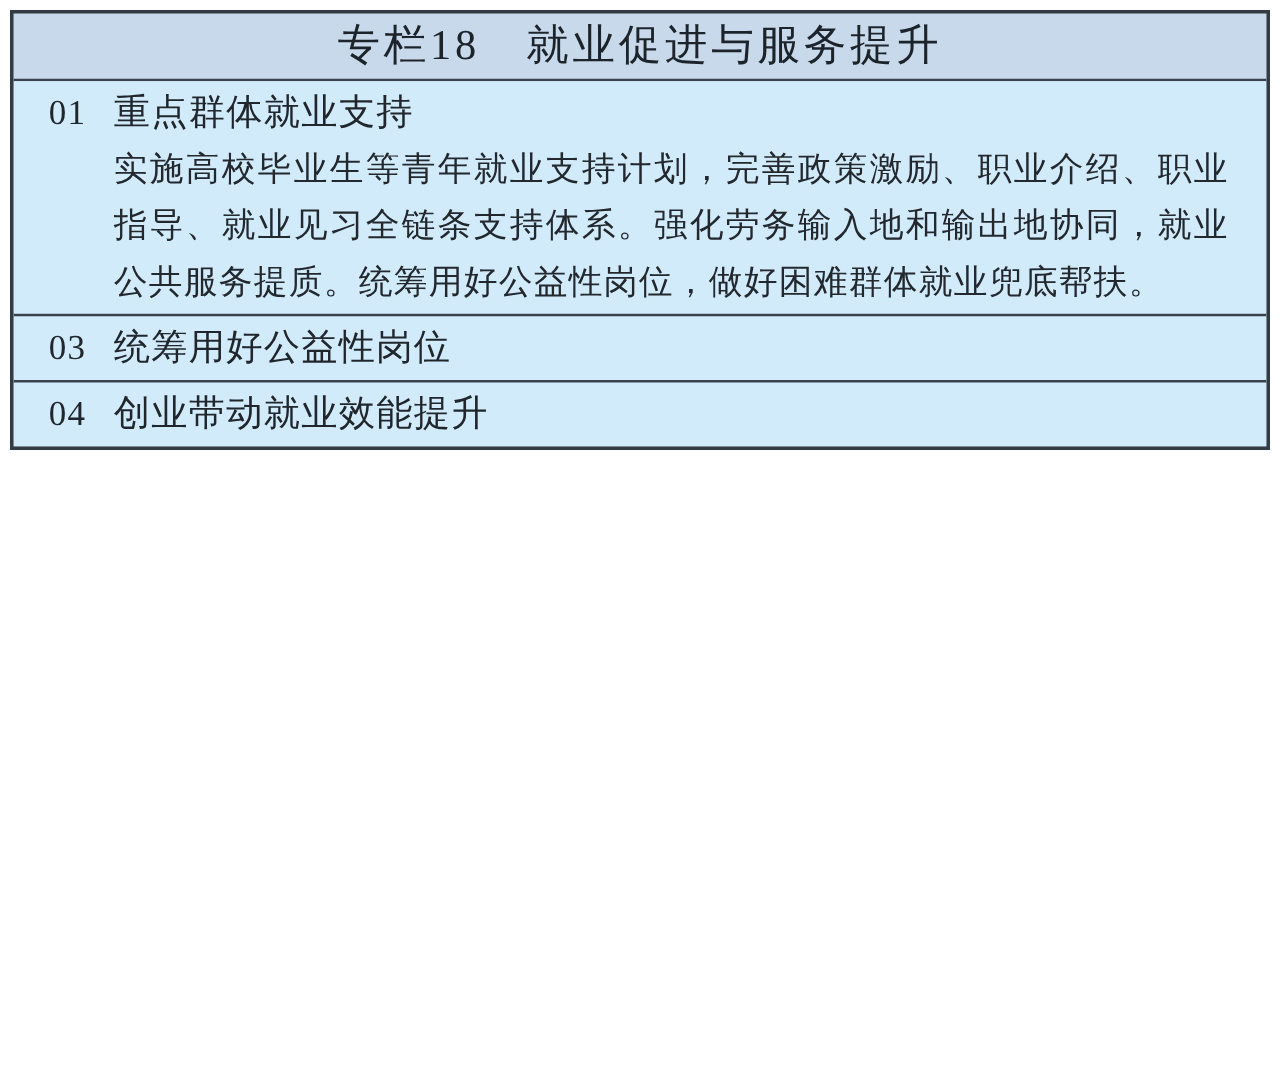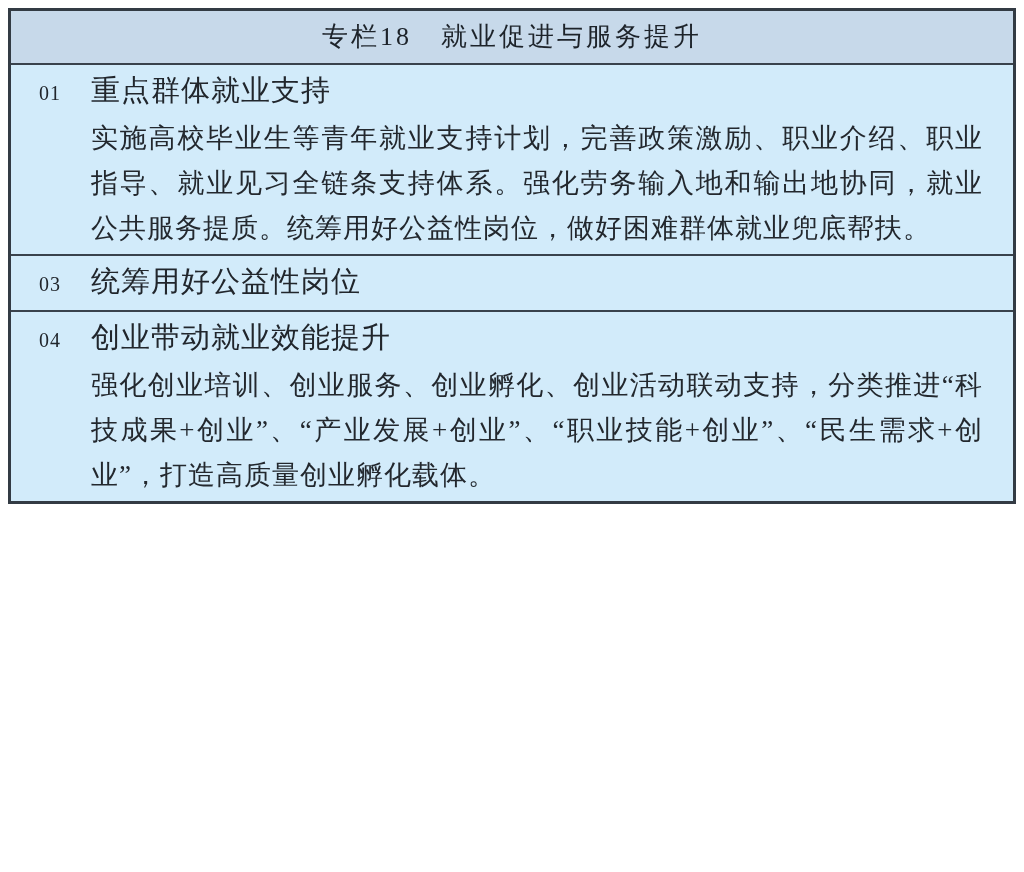--- a/index.html
+++ b/index.html
@@ -15,42 +15,42 @@
   .panel {
     margin: 8px;
     border: 3px solid #333b44;
     box-sizing: border-box;
   }
   .panel-header {
     background: #c7d9ea;
     height: 52px;
     line-height: 52px;
     text-align: center;
-    font-size: 26px;
+    font-size: 34px;
     letter-spacing: 3px;
     color: #1d232a;
     border-bottom: 2px solid #39424c;
   }
   .section {
     background: #d2ebfa;
     padding: 3px 30px 3px 28px;
   }
   .section + .section {
     border-top: 2px solid #39424c;
   }
   .sec-head {
     font-size: 29px;
     line-height: 45px;
     letter-spacing: 1px;
     white-space: nowrap;
   }
   .num {
     display: inline-block;
     width: 52px;
-    font-size: 20px;
+    font-size: 28px;
     letter-spacing: 1px;
   }
   .sec-body {
     margin: 0 0 0 52px;
     font-size: 27px;
     line-height: 45px;
     letter-spacing: 1px;
     text-align: justify;
     text-justify: inter-character;
     color: #23282e;
@@ -73,15 +73,14 @@
   <div class="section">
     <div class="sec-head">
       <span class="num">03</span><span class="sec-title">统筹用好公益性岗位</span>
     </div>
   </div>
 
   <div class="section">
     <div class="sec-head">
       <span class="num">04</span><span class="sec-title">创业带动就业效能提升</span>
     </div>
-    <p class="sec-body">强化创业培训、创业服务、创业孵化、创业活动联动支持，分类推进“科技成果+创业”、“产业发展+创业”、“职业技能+创业”、“民生需求+创业”，打造高质量创业孵化载体。</p>
   </div>
 </div>
 
 </body></html>

